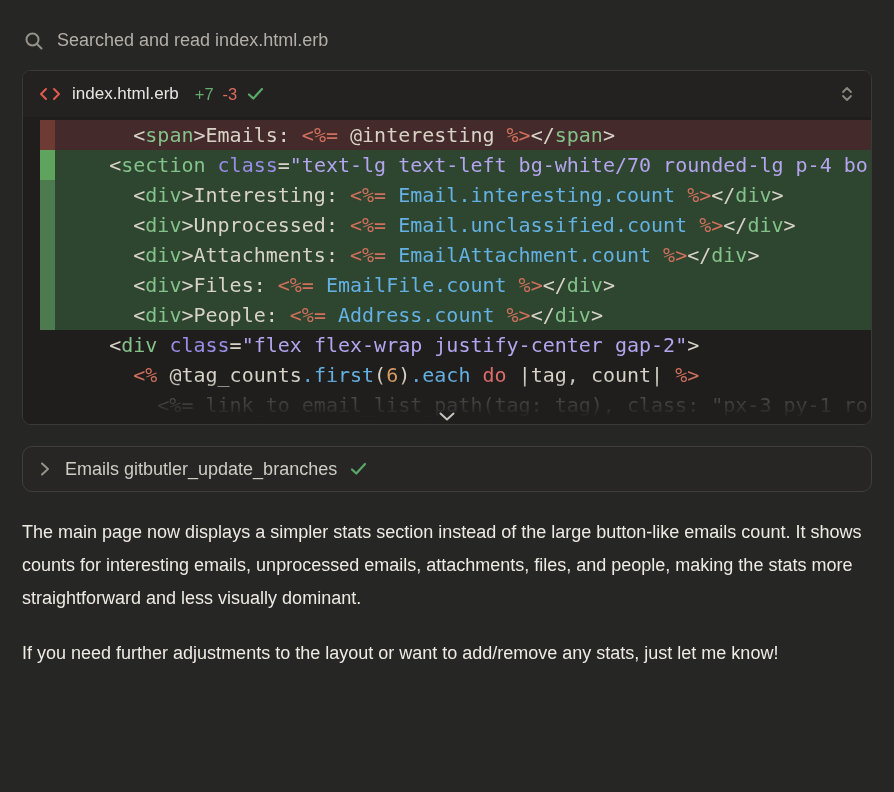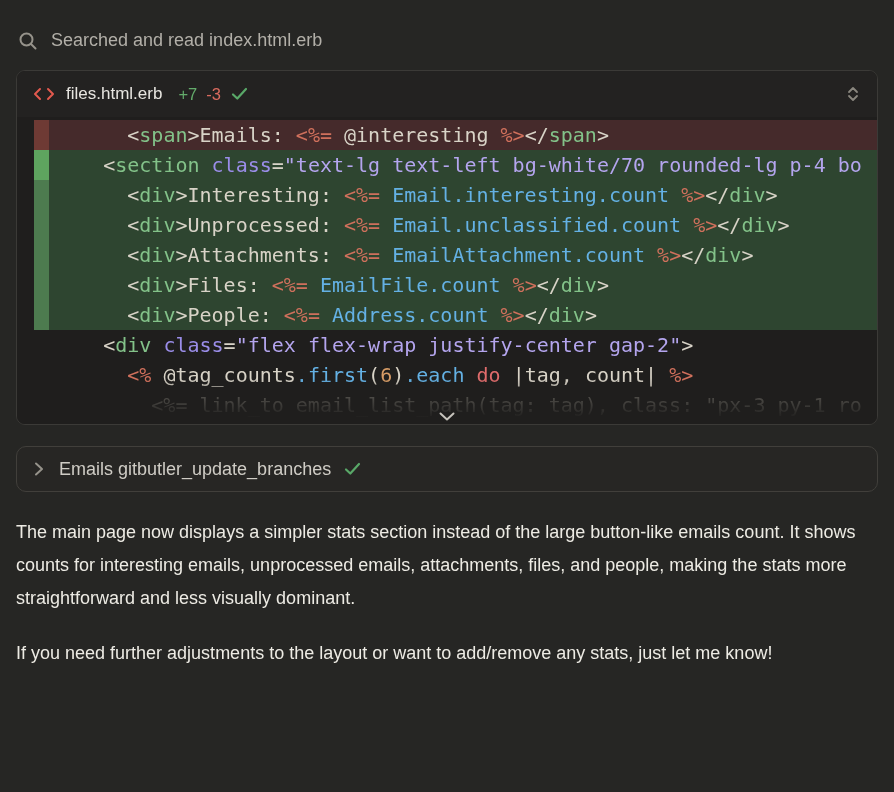--- a/index.html
+++ b/index.html
@@ -2,21 +2,21 @@
 <html><head>
 <meta charset="utf-8">
 <style>
   * { box-sizing: border-box; }
   html,body { margin:0; padding:0; }
   body {
     width:894px; height:792px; overflow:hidden;
     background:#262624;
     font-family:"Liberation Sans", sans-serif;
   }
-  .page { padding:28px 16px 0; }
+  .page { padding:28px 22px 0; }
 
   
   .status-row { display:flex; align-items:center; gap:13px; color:#b2afa8; font-size:18px; margin:2px 0 19px 2px; }
   .status-row svg { color:#96938b; flex:none; display:block; }
 
   
   .code-card { border:1px solid #3b3a37; border-radius:9px; background:#1f1e1d; overflow:hidden; position:relative; }
   .code-header { display:flex; align-items:center; height:46px; padding:0 16px; background:#232221; }
   .code-header svg { display:block; }
   .filename { color:#e7e5e0; font-size:17px; margin-left:11px; }
@@ -60,21 +60,21 @@
     </svg>
     <span>Searched and read index.html.erb</span>
   </div>
 
   <div class="code-card">
     <div class="code-header">
       <svg width="22" height="16" viewBox="0 0 22 16" fill="none" style="color: rgb(226, 89, 78);">
         <polyline points="7,3 2,8 7,13" stroke="currentColor" stroke-width="2" stroke-linecap="round" stroke-linejoin="round"></polyline>
         <polyline points="15,3 20,8 15,13" stroke="currentColor" stroke-width="2" stroke-linecap="round" stroke-linejoin="round"></polyline>
       </svg>
-      <span class="filename">files.html.erb</span>
+      <span class="filename">index.html.erb</span>
       <span class="additions" style="color: rgb(99, 171, 107);">+7</span>
       <span class="deletions" style="color: rgb(217, 106, 94);">-3</span>
       <span class="header-check" style="color: rgb(89, 168, 104);">
         <svg width="17" height="14" viewBox="0 0 17 14" fill="none">
           <path d="M2 7.5 L6.3 11.5 L15 2" stroke="currentColor" stroke-width="2.2" stroke-linecap="round" stroke-linejoin="round"></path>
         </svg>
       </span>
       <button class="expand-icon">
         <svg width="12" height="18" viewBox="0 0 12 18" fill="none">
           <polyline points="2,7 6,3 10,7" stroke="currentColor" stroke-width="1.8" stroke-linecap="round" stroke-linejoin="round"></polyline>

